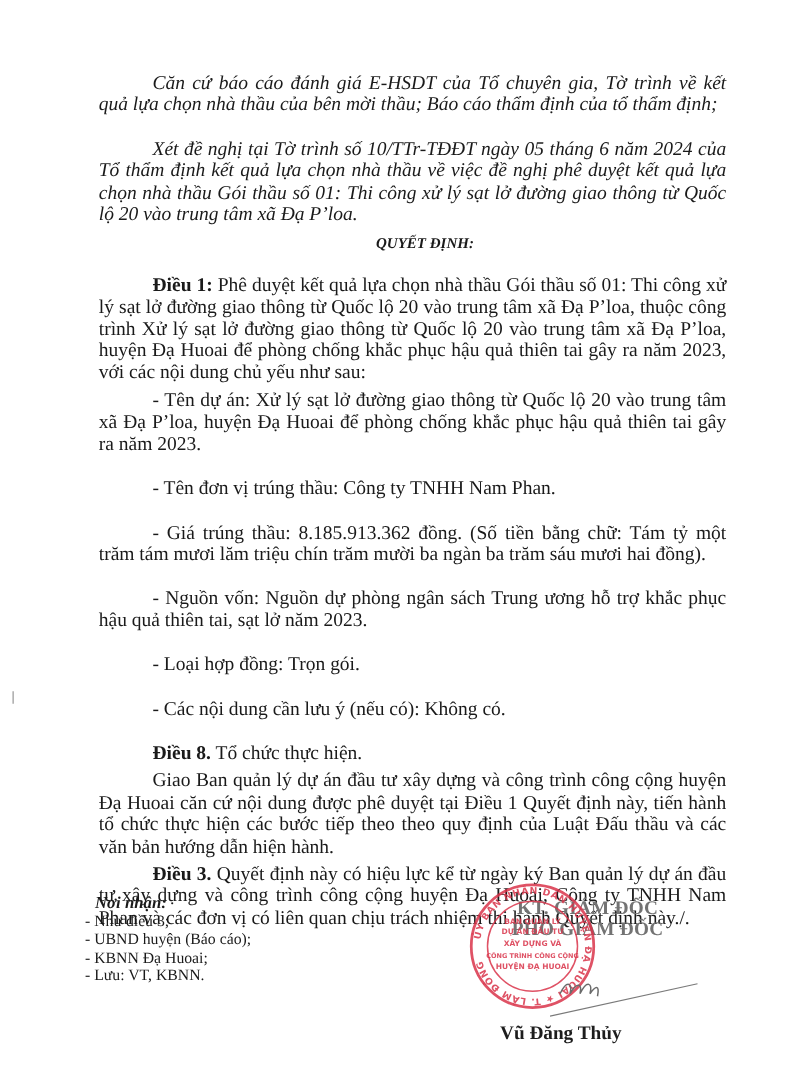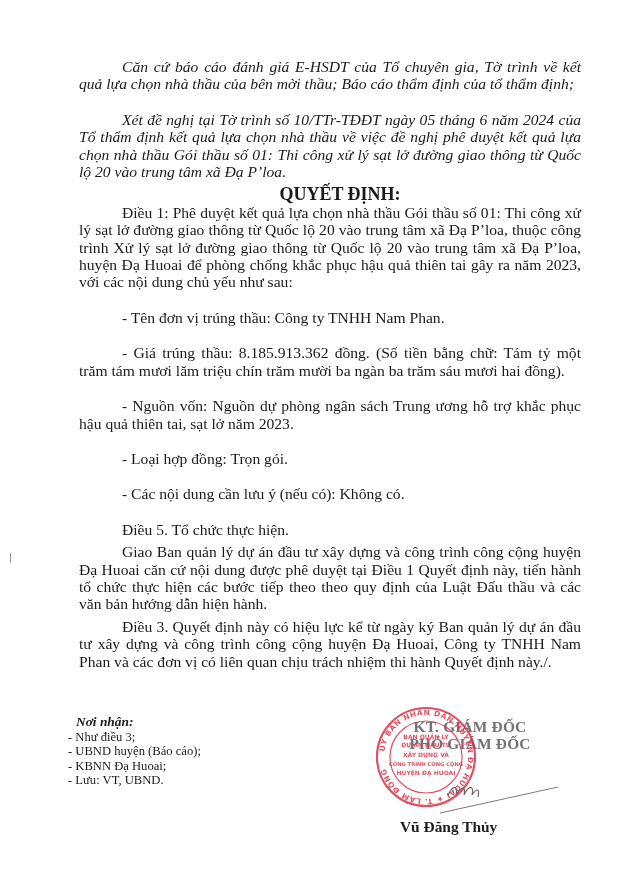--- a/index.html
+++ b/index.html
@@ -34,25 +34,26 @@
       text-align: justify;
     }
     .indent { text-indent: 43px; }
     .italic { font-style: italic; }
     .gap { margin-top: 18px; }
     .gap-lg { margin-top: 5px; }
     .heading {
       text-align: center;
       font-weight: bold;
       margin-top: 6px;
-      margin-bottom: 0px;
-      font-size: 18px;
+      margin-bottom: 16px;
+      font-size: 12px;
       padding-left: 20px;
+      font-style: italic;
     }
-    b { font-weight: normal; }
+    b { font-weight: bold; }
 
     .recipients {
       position: absolute;
       left: 68px;
       top: 715px;
       font-size: 12.6px;
       line-height: 14.2px;
     }
     .recipients .rec-title {
       font-weight: bold;
@@ -116,38 +117,39 @@
 
   <div class="body-text">
 
     <p class="indent italic">Căn cứ báo cáo đánh giá E-HSDT của Tổ chuyên gia, Tờ trình về kết quả lựa chọn nhà thầu của bên mời thầu; Báo cáo thẩm định của tổ thẩm định;</p>
     <p class="indent italic gap">Xét đề nghị tại Tờ trình số 10/TTr-TĐĐT  ngày 05 tháng 6 năm 2024 của Tổ thẩm định kết quả lựa chọn nhà thầu về việc đề nghị phê duyệt kết quả lựa chọn nhà thầu Gói thầu số 01: Thi công xử lý sạt lở đường giao thông từ Quốc lộ 20 vào trung tâm xã Đạ P’loa.</p>
 
     <div class="heading">QUYẾT ĐỊNH:</div>
 
     <p class="indent"><b>Điều 1:</b><span> Phê duyệt kết quả lựa chọn nhà thầu Gói thầu số 01: Thi công xử lý sạt lở đường giao thông từ Quốc lộ 20 vào trung tâm xã Đạ P’loa, thuộc công trình Xử lý sạt lở đường giao thông từ Quốc lộ 20 vào trung tâm xã Đạ P’loa, huyện Đạ Huoai để phòng chống khắc phục hậu quả thiên tai gây ra năm 2023, với các nội dung chủ yếu như sau:</span></p>
 
+    <p class="indent gap-lg">- Tên dự án: Xử lý sạt lở đường giao thông từ Quốc lộ 20 vào trung tâm xã Đạ P’loa, huyện Đạ Huoai để phòng chống khắc phục hậu quả thiên tai gây ra năm 2023.</p>
     <p class="indent gap">- Tên đơn vị trúng thầu: Công ty TNHH Nam Phan.</p>
     <p class="indent gap">- Giá trúng thầu: 8.185.913.362 đồng. (Số tiền bằng chữ: Tám tỷ một trăm tám mươi lăm triệu chín trăm mười ba ngàn ba trăm sáu mươi hai đồng).</p>
     <p class="indent gap">- Nguồn vốn: Nguồn dự phòng ngân sách Trung ương hỗ trợ khắc phục hậu quả thiên tai, sạt lở năm 2023.</p>
     <p class="indent gap">- Loại hợp đồng: Trọn gói.</p>
     <p class="indent gap">- Các nội dung cần lưu ý (nếu có): Không có.</p>
 
-    <p class="indent gap"><b>Điều 5.</b><span> Tổ chức thực hiện.</span></p>
+    <p class="indent gap"><b>Điều 8.</b><span> Tổ chức thực hiện.</span></p>
     <p class="indent gap-lg">Giao Ban quản lý dự án đầu tư xây dựng và công trình công cộng huyện Đạ Huoai căn cứ nội dung được phê duyệt tại Điều 1 Quyết định này, tiến hành tổ chức thực hiện các bước tiếp theo theo quy định của Luật Đấu thầu và các văn bản hướng dẫn hiện hành.</p>
 
     <p class="indent gap-lg"><b>Điều 3.</b><span> Quyết định này có hiệu lực kể từ ngày ký Ban quản lý dự án đầu tư xây dựng và công trình công cộng huyện Đạ Huoai,  Công ty TNHH Nam Phan và các đơn vị có liên quan chịu trách nhiệm thi hành Quyết định này./.</span></p>
   </div>
 
   <div class="recipients">
     <div class="rec-title">Nơi nhận:</div>
     <div>- Như điều 3;</div>
     <div>- UBND huyện (Báo cáo);</div>
     <div>- KBNN Đạ Huoai;</div>
-    <div>- Lưu: VT, UBND.</div>
+    <div>- Lưu: VT, KBNN.</div>
   </div>
 
   <div class="signature">
     <div class="sig-title">KT. GIÁM ĐỐC</div>
     <div class="sig-title">PHÓ GIÁM ĐỐC</div>
   </div>
 
   <svg class="stamp" viewBox="0 0 104 104" xmlns="http://www.w3.org/2000/svg">
     <defs>
       <path id="stampArc" d="M 52 52 m -42 0 a 42 42 0 1 1 84 0 a 42 42 0 1 1 -84 0"></path>

